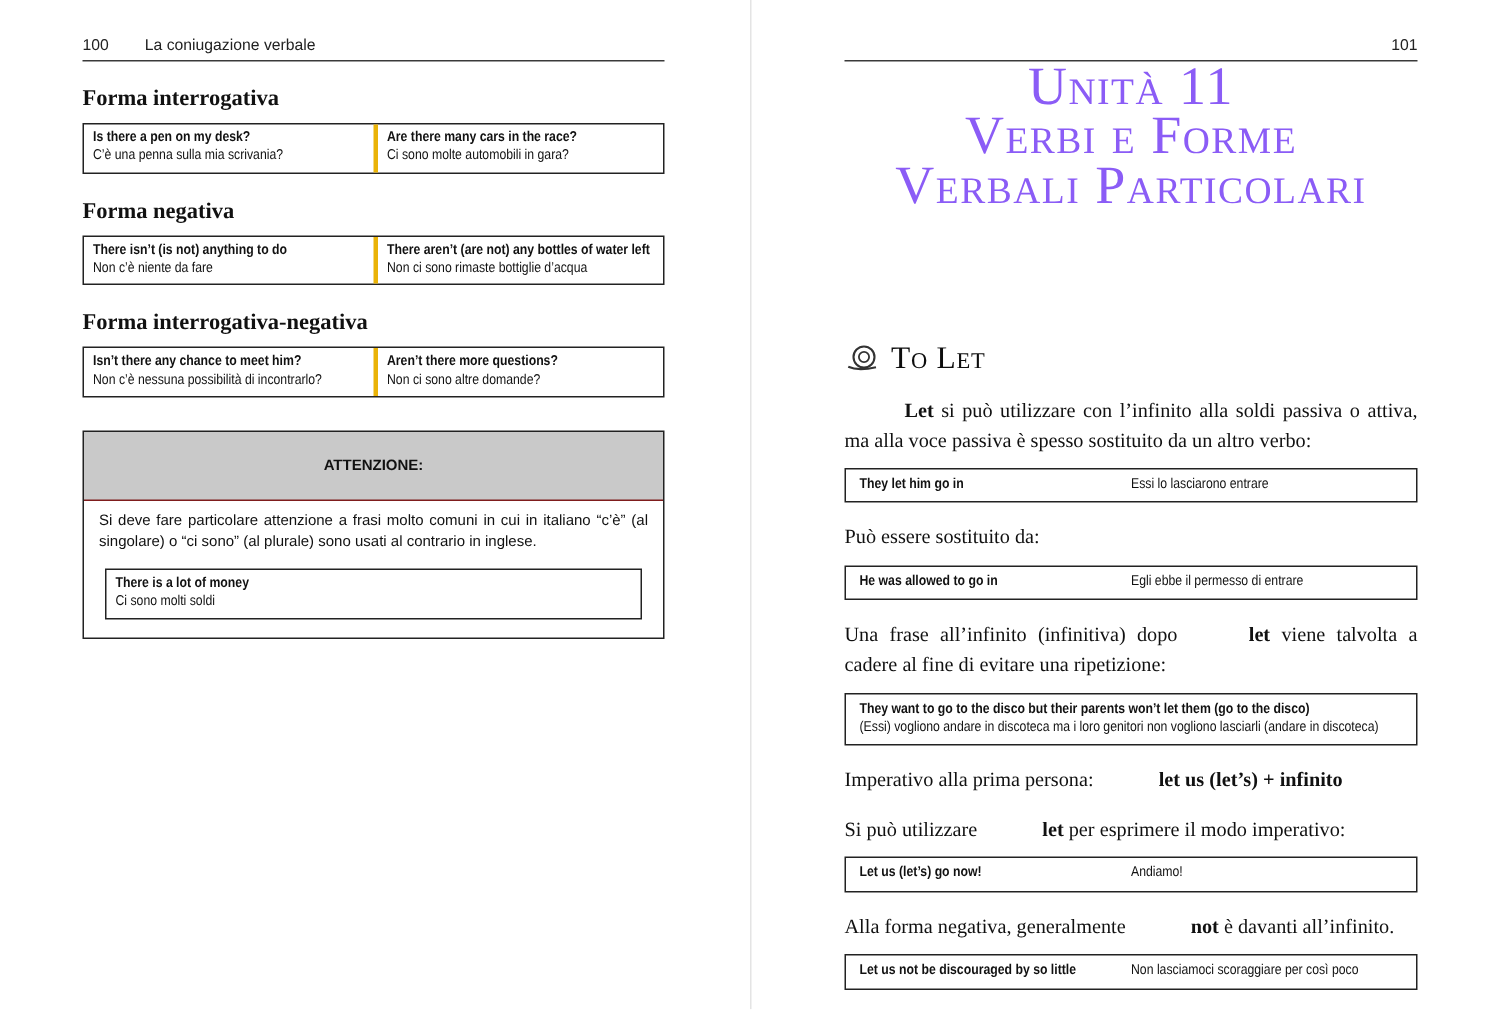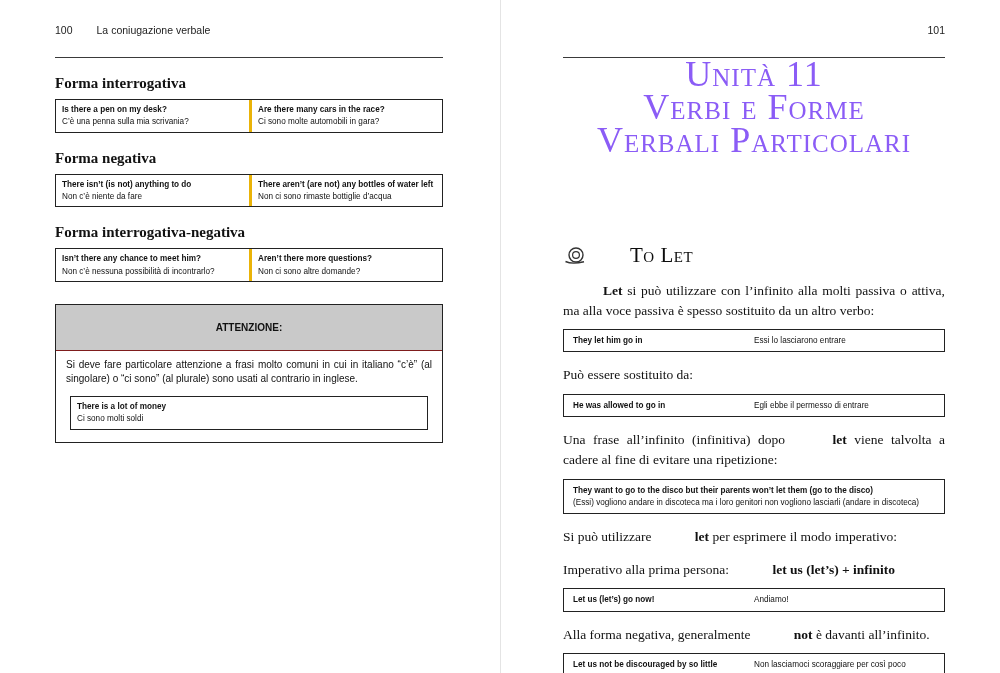--- a/index.html
+++ b/index.html
@@ -6,21 +6,21 @@
   html,body { width:1000px; height:673px; }
   body { background:#ffffff; font-family:"Liberation Serif", serif; color:#111; }
   .spread { position:relative; width:1000px; height:673px; background:#fff; overflow:hidden; display:flex; }
   .gutter { position:absolute; left:500px; top:0; height:100%; width:1px; background:#e4e4e4; }
   .page { width:500px; height:673px; }
   .page.leftpg  { padding:24px 57px 0 55px; }
   .page.rightpg { padding:24px 55px 0 63px; }
 
   
   .pg-header { font-family:"Liberation Sans", sans-serif; font-size:10.5px; color:#222;
-               border-bottom:1px solid #3a3a3a; padding-bottom:21px; display:flex; gap:24px; }
+               border-bottom:1px solid #3a3a3a; padding-bottom:4px; display:flex; gap:24px; }
   .pg-header.rightnum { justify-content:flex-end; }
 
   
   h3.sec { font-size:15px; font-weight:bold; margin:17px 0 7px; font-family:"Liberation Serif", serif; }
   .ltable { border:1px solid #222; display:flex; background:#fff; }
   .lcell { width:50%; padding:3px 4px 4px 6px; overflow:hidden; }
   .lcell + .lcell { border-left:3px solid #eab308; }
   .en { font-family:"Liberation Sans", sans-serif; font-weight:bold; font-size:9.5px; line-height:1.3; }
   .it { font-family:"Liberation Sans", sans-serif; font-weight:normal; font-size:9.5px; line-height:1.3; }
   .cond { display:block; transform:scaleX(0.86); transform-origin:0 50%; white-space:nowrap; }
@@ -29,21 +29,21 @@
   .att-head { background:#c9c9c9; border-bottom:1px solid #7f1d1d; text-align:center;
               font-family:"Liberation Sans", sans-serif; font-weight:bold; font-size:10px; padding:17px 0; }
   .att-text { font-family:"Liberation Sans", sans-serif; font-size:10px; padding:7px 10px 4px;
               text-align:justify; line-height:1.4; }
   .att-inner { margin:6px 14px 12px;gap:44px; }
 
   
   .title-block { text-align:center; color:#8b5cf6; }
   .title-line { font-variant:small-caps; font-size:36px; line-height:33px; letter-spacing:1px; font-weight:normal; }
   .tolet { display:flex; align-items:center; gap:8px; margin-top:86px; }
-  .tolet-label { font-variant:small-caps; font-size:21px; letter-spacing:0.5px; color:#0d0d0d;margin-left:36px; }
+  .tolet-label { font-variant:small-caps; font-size:21px; letter-spacing:0.5px; color:#0d0d0d; }
   .sec-icon { display:inline-flex; align-items:center; }
   .para { font-size:13.5px; line-height:1.45; text-align:justify; margin:13px 0 9px; }
   .para b { font-weight:bold;margin-left:40px; }
   .rtable { border:1px solid #222; display:flex; padding:4px 9px 5px; margin:2px 0 6px; overflow:hidden; }
   .rtable.block { display:block; }
   .half { width:50%; }
   .grow { flex:1; }
 </style>
 </head>
 <body>
@@ -120,44 +120,44 @@
       <span class="sec-icon">
         <svg width="23" height="20" viewBox="0 0 23 20" aria-hidden="true">
           <circle cx="13" cy="9" r="7" fill="none" stroke="#333" stroke-width="1.4"></circle>
           <circle cx="13" cy="9" r="3.4" fill="none" stroke="#333" stroke-width="1.2"></circle>
           <path d="M2.5 15.5 Q9 18.5 21 15.8" stroke="#333" fill="none" stroke-width="1.4"></path>
         </svg>
       </span>
       <span class="tolet-label">To Let</span>
     </div>
 
-    <p class="para"><b>Let</b><span> si può utilizzare con l’infinito alla molti passiva o attiva, ma alla voce passiva è spesso sostituito da un altro verbo:</span></p>
+    <p class="para"><b>Let</b><span> si può utilizzare con l’infinito alla soldi passiva o attiva, ma alla voce passiva è spesso sostituito da un altro verbo:</span></p>
 
     <div class="rtable">
       <span class="en half cond">They let him go in</span>
       <span class="it grow cond">Essi lo lasciarono entrare</span>
     </div>
 
     <p class="para">Può essere sostituito da:</p>
 
     <div class="rtable">
       <span class="en half cond">He was allowed to go in</span>
       <span class="it grow cond">Egli ebbe il permesso di entrare</span>
     </div>
 
     <p class="para"><span>Una frase all’infinito (infinitiva) dopo </span><b>let</b><span> viene talvolta a cadere al fine di evitare una ripetizione:</span></p>
 
     <div class="rtable block">
       <span class="en cond">They want to go to the disco but their parents won’t let them (go to the disco)</span>
       <span class="it cond">(Essi) vogliono andare in discoteca ma i loro genitori non vogliono lasciarli (andare in discoteca)</span>
     </div>
 
+    <p class="para"><span>Imperativo alla prima persona: </span><b>let us (let’s) + infinito</b></p>
+
     <p class="para"><span>Si può utilizzare </span><b>let</b><span> per esprimere il modo imperativo:</span></p>
-
-    <p class="para"><span>Imperativo alla prima persona: </span><b>let us (let’s) + infinito</b></p>
 
     <div class="rtable">
       <span class="en half cond">Let us (let’s) go now!</span>
       <span class="it grow cond">Andiamo!</span>
     </div>
 
     <p class="para"><span>Alla forma negativa, generalmente </span><b>not</b><span> è davanti all’infinito.</span></p>
 
     <div class="rtable">
       <span class="en half cond">Let us not be discouraged by so little</span>

